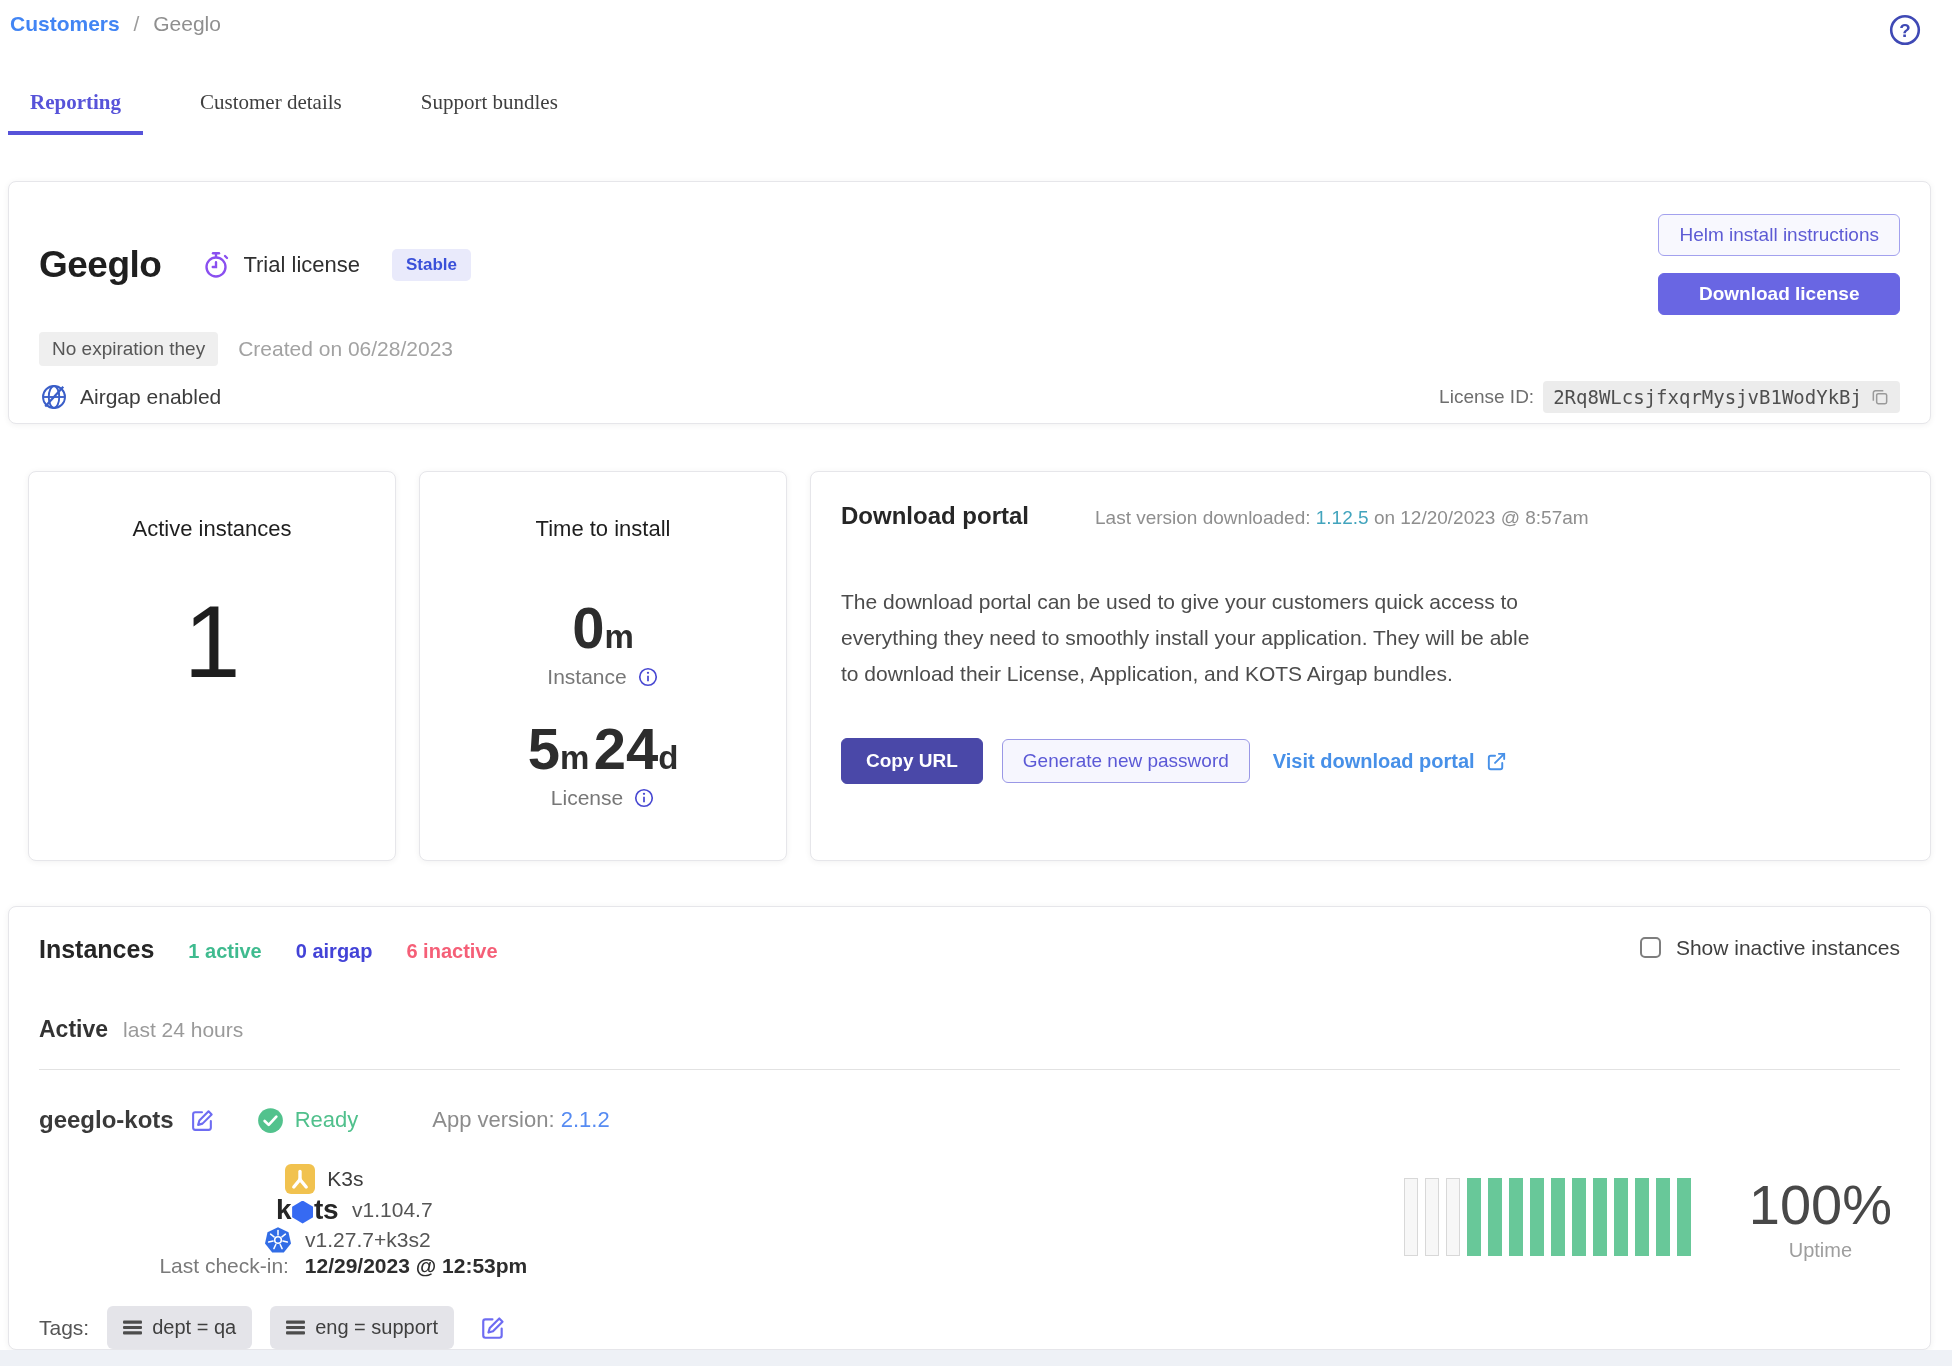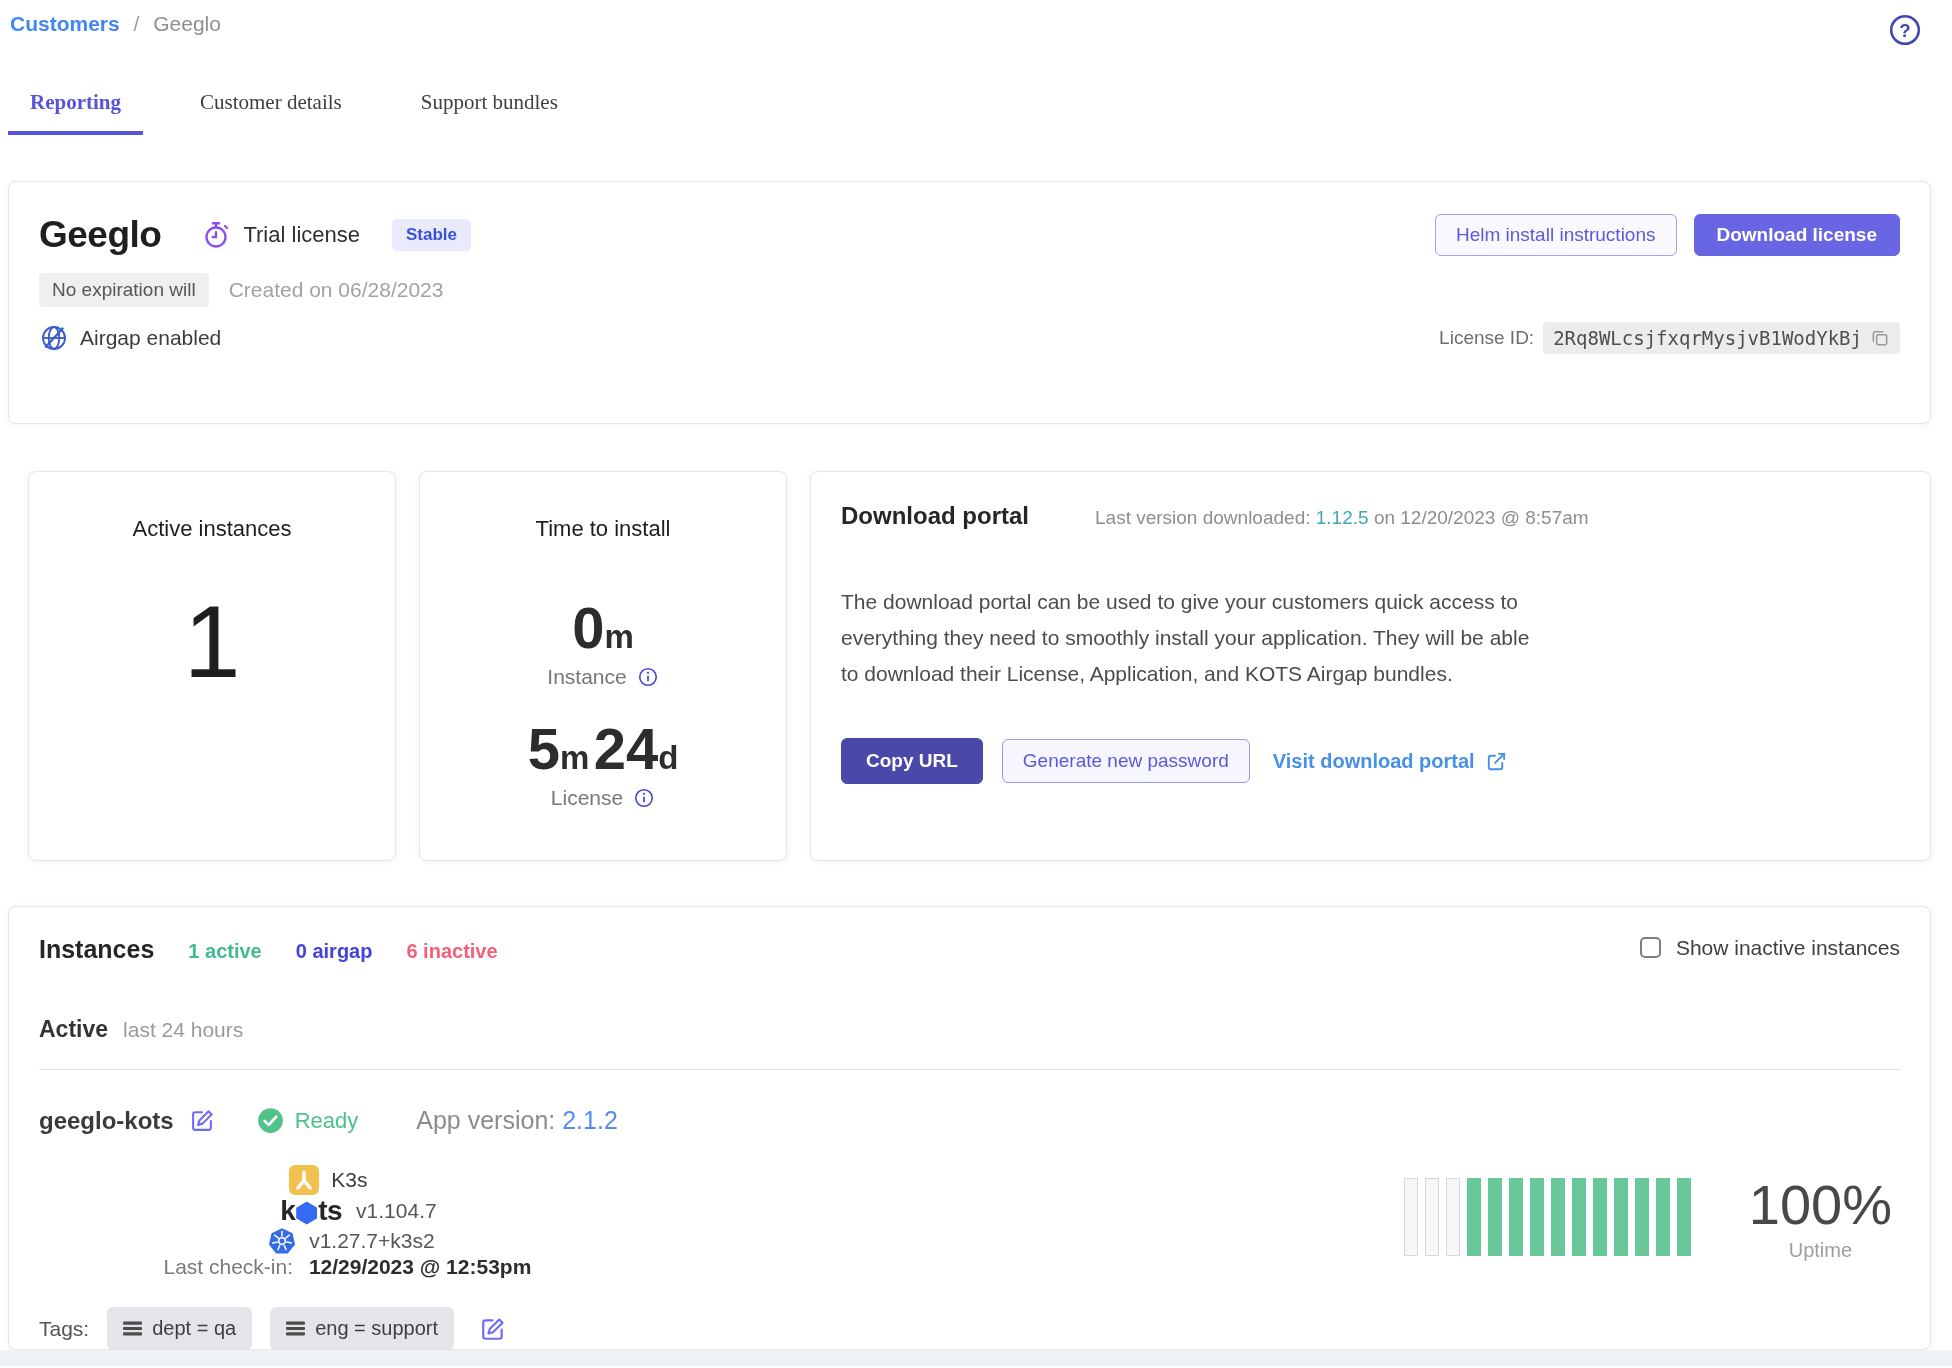--- a/index.html
+++ b/index.html
@@ -25,21 +25,21 @@
   .card { background: #fff; border: 1px solid #e6e6ea; border-radius: 8px;
           box-shadow: 0 1px 6px rgba(0,0,0,0.06); }
 
   .license-card { margin-top: 46px; height: 243px; padding: 32px 30px; }
   .lc-row1 { display: flex; align-items: center; }
   .app-title { font-size: 37px; font-weight: 700; color: #1f1f1f; letter-spacing: -0.5px; }
   .license-type { display: flex; align-items: center; margin-left: 40px; gap: 12px; }
   .license-type-label { font-size: 22px; color: #2f2f2f; }
   .badge-stable { margin-left: 32px; background: #e9eafb; color: #3a50d9; font-size: 17px;
       font-weight: 600; padding: 6px 14px; border-radius: 5px; }
-  .lc-actions { margin-left: auto; display: flex; gap: 17px; }
+  .lc-actions { margin-left: auto; display: flex; gap: 17px; flex-direction: column; }
   .btn { border-radius: 6px; font-size: 19px; cursor: pointer; white-space: nowrap; }
   .btn-outline { background: #f8f8fe; border: 1px solid #a3a1ee; color: #5d5bd4; padding: 9px 20px; }
   .btn-solid { background: #6966e3; border: 1px solid #6966e3; color: #fff; padding: 9px 22px; font-weight: 600; }
   .lc-row2 { display: flex; align-items: center; margin-top: 17px; gap: 20px; }
   .badge-gray { background: #efefef; color: #565656; font-size: 19px; padding: 6px 13px; border-radius: 4px; }
   .created-on { color: #a2a2a2; font-size: 21px; }
   .lc-row3 { display: flex; align-items: center; margin-top: 15px; }
   .airgap { display: flex; align-items: center; gap: 11px; font-size: 21px; color: #3c3c3c; }
   .license-id-wrap { margin-left: auto; display: flex; align-items: center; gap: 9px; }
   .license-id-label { font-size: 19px; color: #6e6e6e; }
@@ -84,21 +84,21 @@
   .active-label { font-size: 23px; font-weight: 700; color: #333; }
   .active-sub { font-size: 21px; color: #9a9a9a; margin-top: 20px; }
   .divider { border-top: 1px solid #e2e2e2; margin-top: 26px; }
   .inst-row { display: flex; justify-content: space-between; }
   .inst-left { }
   .irow1 { margin-top: 36px; display: flex; align-items: center; }
   .inst-name { font-size: 24px; font-weight: 700; color: #3a3a3a; }
   .icon-btn { margin-left: 16px; cursor: pointer; display: flex; }
   .status { display: flex; align-items: center; gap: 11px; margin-left: 42px; }
   .status-label { font-size: 22px; color: #50c08c; }
-  .appver { margin-left: 58px; font-size: 25px; color: #8c8c8c; }
+  .appver { margin-left: 74px; font-size: 22px; color: #8c8c8c; }
   .appver-link { color: #568bf2; cursor: pointer; }
   .irow2 { margin-top: 30px; display: flex; align-items: center; flex-direction: column; }
   .distro { display: flex; align-items: center; gap: 12px; font-size: 21px; color: #3c3c3c; }
   .kots-group { display: flex; align-items: center; margin-left: 60px; gap: 14px; }
   .kots-word { display: flex; align-items: center; font-weight: 800; font-size: 28px;
       color: #262626; letter-spacing: -0.5px; }
   .kots-o { width: 21px; height: 23px; background: #366af2; margin: 4px 1px 0 1px;
       clip-path: polygon(50% 0%, 100% 27%, 100% 73%, 50% 100%, 0% 73%, 0% 27%); }
   .ver-text { font-size: 21px; color: #555; }
   .k8s-group { display: flex; align-items: center; margin-left: 46px; gap: 13px; }
@@ -160,21 +160,21 @@
         </span>
         <span class="license-type-label">Trial license</span>
       </div>
       <div class="badge-stable">Stable</div>
       <div class="lc-actions">
         <button class="btn btn-outline">Helm install instructions</button>
         <button class="btn btn-solid">Download license</button>
       </div>
     </div>
     <div class="lc-row2">
-      <div class="badge-gray">No expiration will</div>
+      <div class="badge-gray">No expiration they</div>
       <div class="created-on">Created on 06/28/2023</div>
     </div>
     <div class="lc-row3">
       <div class="airgap">
         <span>
           <svg width="30" height="30" viewBox="0 0 24 24" fill="none" stroke="#3a5ec8" stroke-width="1.5">
             <circle cx="12" cy="12" r="8.8"></circle>
             <ellipse cx="12" cy="12" rx="4.2" ry="8.8"></ellipse>
             <line x1="3.2" y1="12" x2="20.8" y2="12"></line>
             <line x1="5" y1="19.6" x2="19.4" y2="3.8" stroke-width="1.8"></line>

